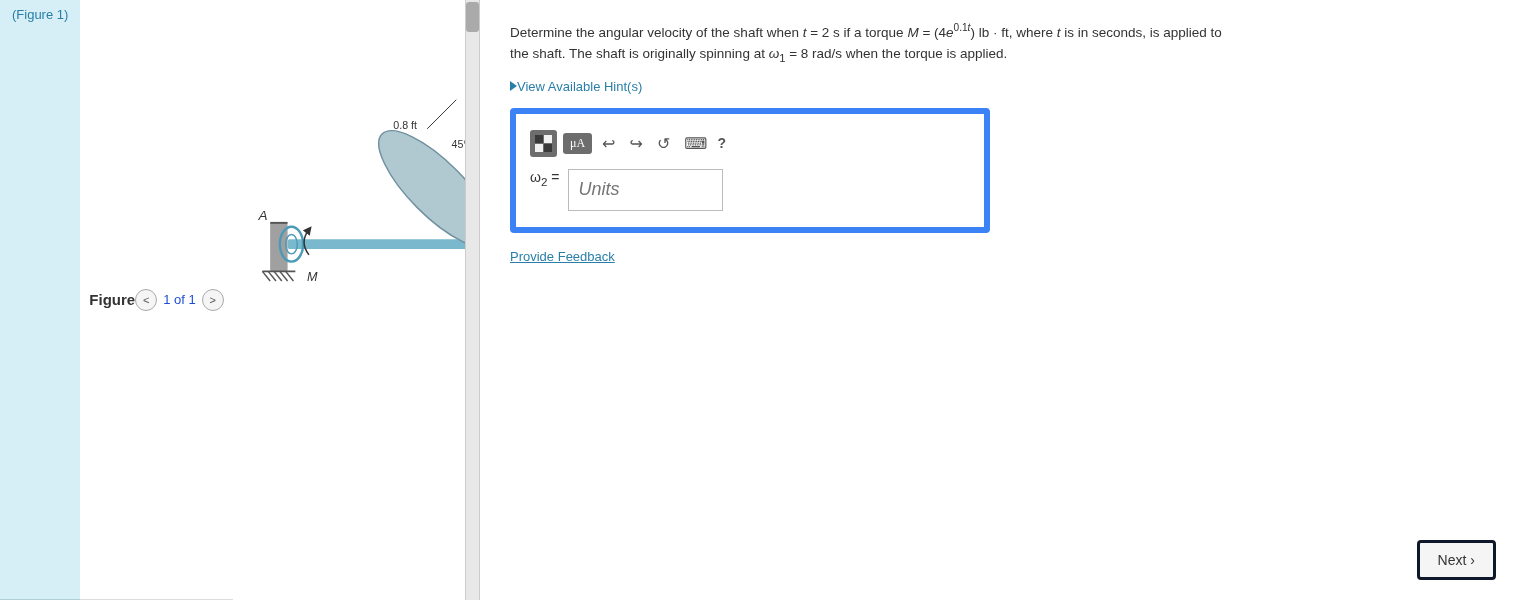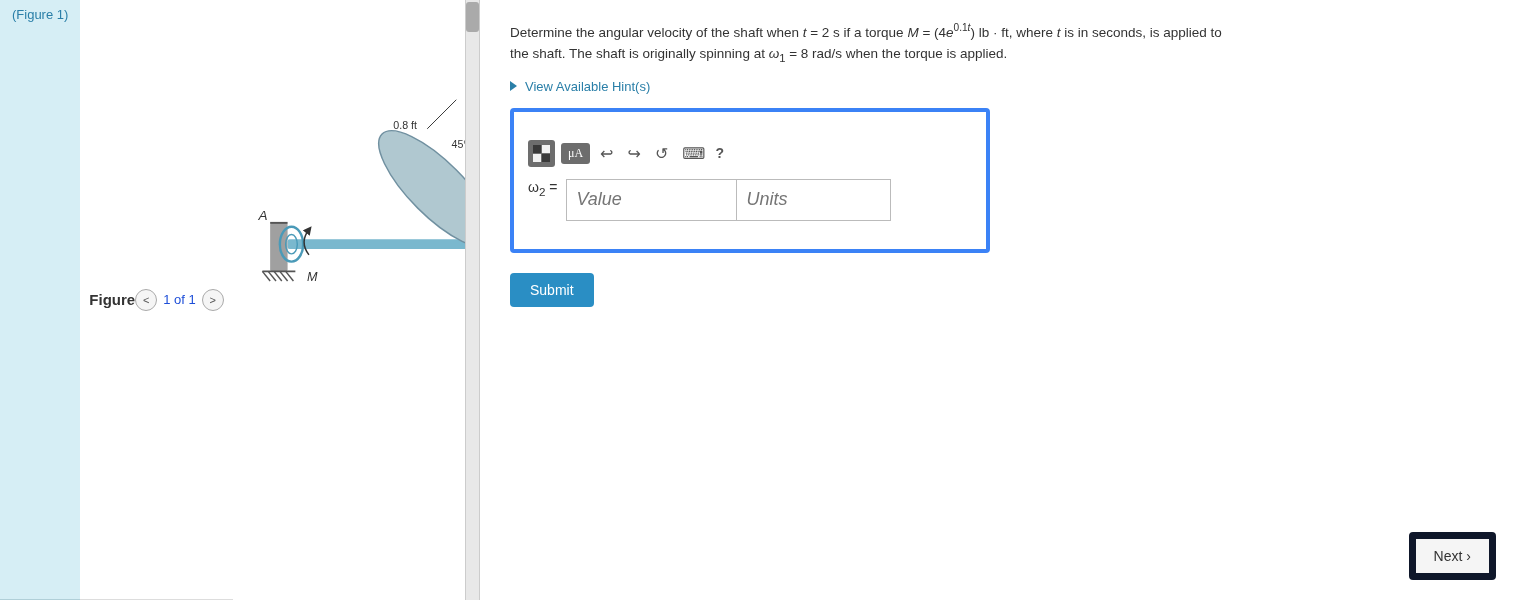--- a/index.html
+++ b/index.html
@@ -122,39 +122,39 @@
     .problem-text .bold {
       font-weight: bold;
     }
 
     .hint-link {
       color: #2a7fa8;
       text-decoration: none;
       font-size: 13px;
       display: flex;
       align-items: center;
-      gap: 8px;
+      gap: 0;
       margin-bottom: 14px;
       cursor: pointer;
     }
 
     .hint-triangle {
       display: inline-block;
       width: 0;
       height: 0;
       border-top: 5px solid transparent;
       border-bottom: 5px solid transparent;
       border-left: 7px solid #2a7fa8;
     }
 
     
     .answer-box {
-      border: 4px solid #3b82f6;
+      border: 6px solid #3b82f6;
       border-radius: 4px;
-      padding: 28px 14px;
+      padding: 16px 14px;
       display: inline-block;
       max-width: 480px;
       margin-bottom: 16px;
     }
 
     .toolbar {
       display: flex;
       align-items: center;
       gap: 6px;
       margin-bottom: 12px;
@@ -271,21 +271,21 @@
       text-decoration: underline;
       font-size: 13px;
       cursor: pointer;
     }
 
     .next-btn {
       position: absolute;
       bottom: 20px;
       right: 20px;
       background: #f5f5f5;
-      border: 7px solid #0f172a;
+      border: 3px solid #0f172a;
       border-radius: 4px;
       padding: 9px 18px;
       font-size: 14px;
       cursor: pointer;
       display: flex;
       align-items: center;
       gap: 4px;
       color: #333;
     }
 
@@ -426,30 +426,27 @@
         <span>⌨</span>
       </button>
 
       <button class="tb-question">
         <span>?</span>
       </button>
     </div>
 
     <div class="input-row">
       <span class="omega-label">ω<sub>2</sub> =</span>
-      <input class="value-input" type="text" style="color: rgb(170, 170, 170); font-style: italic; font-size: 18px;" placeholder="Value">
       <input class="units-input" type="text" style="color: rgb(170, 170, 170); font-style: italic; font-size: 18px;" placeholder="Units">
     </div>
   </div>
 
-  <div>
-    <button class="submit-btn">
-      <span>Submit</span>
-    </button>
-  </div>
-
+
+  <a class="feedback-link" href="#">
+    <span>Provide Feedback</span>
+  </a>
 
   <button class="next-btn">
     <span>Next</span>
     <span class="next-chevron">›</span>
   </button>
 
 </div>
 
 </body></html>

